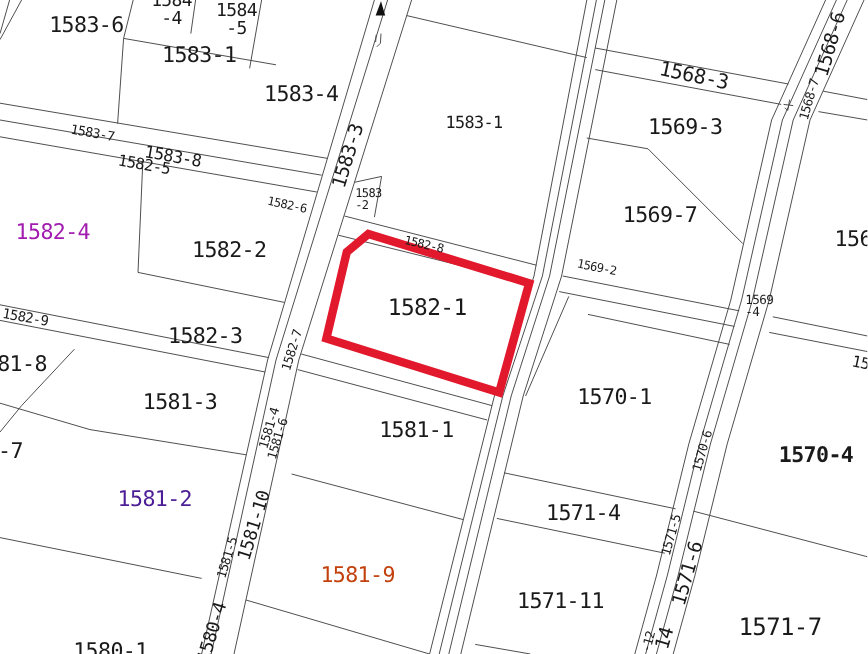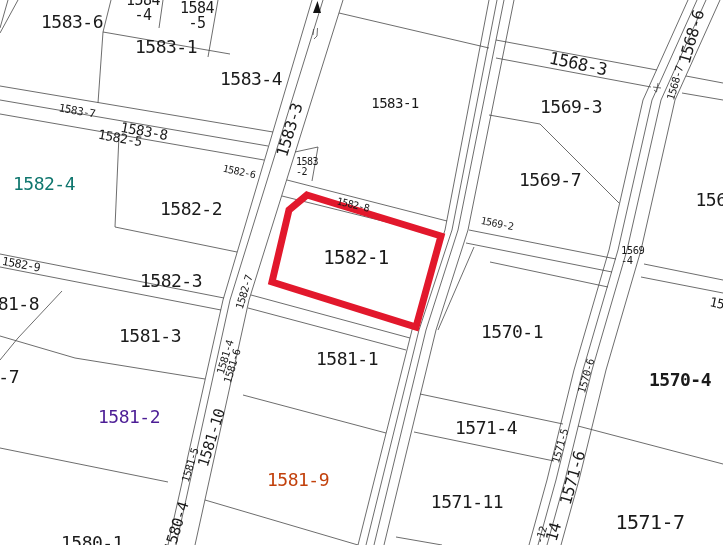--- a/index.html
+++ b/index.html
@@ -95,21 +95,21 @@
       <div class="lbl" style="font-size: 11px; color: rgb(26, 26, 26); left: 77px; top: 111px; transform: translate(-50%, -50%) rotate(10deg);">1583-7</div>
       <div class="lbl" style="font-size: 14px; color: rgb(26, 26, 26); left: 144px; top: 131px; transform: translate(-50%, -50%) rotate(10deg);">1583-8</div>
       <div class="lbl" style="font-size: 13px; color: rgb(26, 26, 26); left: 120px; top: 138px; transform: translate(-50%, -50%) rotate(10deg);">1582-5</div>
       <div class="lbl" style="font-size: 10px; color: rgb(26, 26, 26); left: 239px; top: 172px; transform: translate(-50%, -50%) rotate(12deg);">1582-6</div>
       <div class="lbl" style="font-size: 10px; color: rgb(26, 26, 26); left: 353px; top: 205px; transform: translate(-50%, -50%) rotate(13deg);">1582-8</div>
       <div class="lbl" style="font-size: 10px; color: rgb(26, 26, 26); left: 497px; top: 224px; transform: translate(-50%, -50%) rotate(11deg);">1569-2</div>
       <div class="lbl" style="font-size: 10.5px; color: rgb(26, 26, 26); line-height: 10px; text-align: left; left: 621px; top: 255px; transform: translate(0px, -50%) rotate(0deg);">1569
 -4</div>
       <div class="lbl" style="font-size: 10px; color: rgb(26, 26, 26); line-height: 10px; text-align: left; left: 296px; top: 167px; transform: translate(0px, -50%) rotate(0deg);">1583
 -2</div>
-      <div class="lbl" style="font-size: 18px; color: #0f766e; left: 44px; top: 184px; transform: translate(-50%, -50%) rotate(0deg);">1582-4</div>
+      <div class="lbl" style="font-size: 18px; color: #a21caf; left: 44px; top: 194px; transform: translate(-50%, -50%) rotate(0deg);">1582-4</div>
       <div class="lbl" style="font-size: 18px; color: rgb(26, 26, 26); left: 191px; top: 209px; transform: translate(-50%, -50%) rotate(0deg);">1582-2</div>
       <div class="lbl" style="font-size: 11.5px; color: rgb(26, 26, 26); left: 21px; top: 265px; transform: translate(-50%, -50%) rotate(10deg);">1582-9</div>
       <div class="lbl" style="font-size: 18px; color: rgb(26, 26, 26); left: 171px; top: 281px; transform: translate(-50%, -50%) rotate(0deg); text-align: right;">1582-3</div>
       <div class="lbl" style="font-size: 18px; color: rgb(26, 26, 26); left: 8px; top: 304px; transform: translate(-50%, -50%) rotate(0deg);">1581-8</div>
       <div class="lbl" style="font-size: 19px; color: rgb(26, 26, 26); left: 356px; top: 257px; transform: translate(-50%, -50%) rotate(0deg);">1582-1</div>
       <div class="lbl" style="font-size: 10.5px; color: rgb(26, 26, 26); left: 244px; top: 292px; transform: translate(-50%, -50%) rotate(-73deg);">1582-7</div>
       <div class="lbl" style="font-size: 18px; color: rgb(26, 26, 26); left: 550px; top: 180px; transform: translate(-50%, -50%) rotate(0deg);">1569-7</div>
       <div class="lbl" style="font-size: 18px; color: rgb(26, 26, 26); left: 711px; top: 200px; transform: translate(-50%, -50%) rotate(0deg);">156</div>
       <div class="lbl" style="font-size: 18px; color: rgb(26, 26, 26); left: 512px; top: 332px; transform: translate(-50%, -50%) rotate(0deg);">1570-1</div>
       <div class="lbl" style="font-size: 13px; color: rgb(26, 26, 26); left: 717px; top: 303px; transform: translate(-50%, -50%) rotate(12deg);">15</div>

